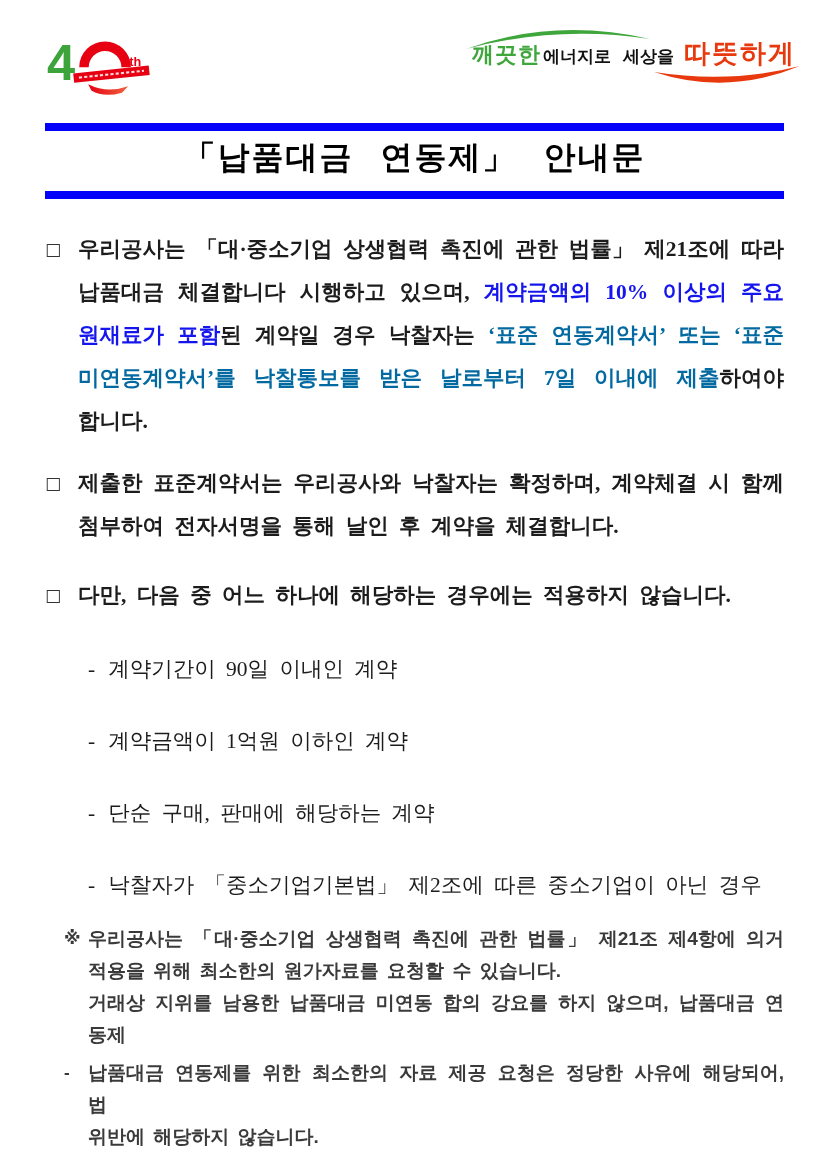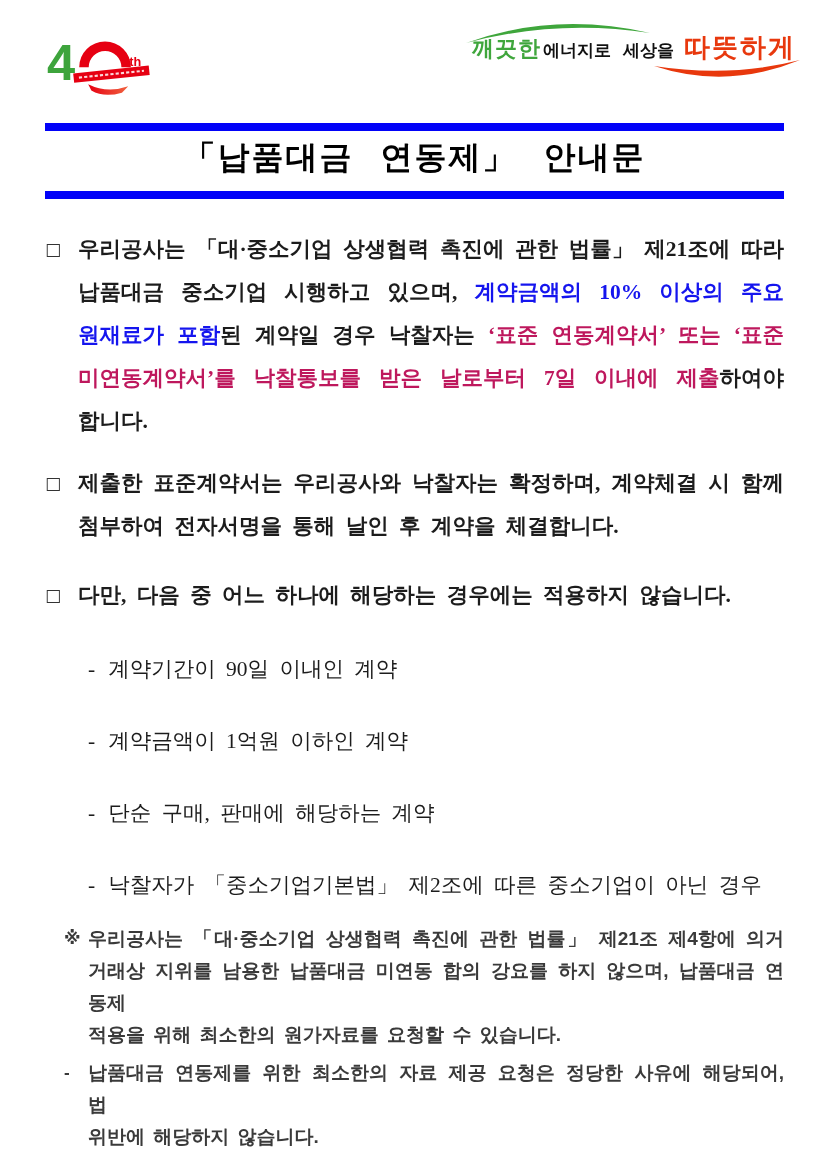--- a/index.html
+++ b/index.html
@@ -7,21 +7,21 @@
     --logo-green:#3da43c; --logo-red:#e60012; --body-ink:#1c1c1c; --note-ink:#3a3a3a;
   }
   html,body{margin:0;padding:0;background:#888;}
   #page{
     position:relative;width:826px;height:1169px;background:#ffffff;margin:0 auto;
     font-family:"Liberation Serif","DejaVu Serif",serif;color:var(--body-ink);overflow:hidden;
   }
   
   .logo{position:absolute;left:46px;top:22px;width:116px;height:78px;}
   .slogan{
-    position:absolute;top:30px;right:30px;height:42px;display:flex;align-items:baseline;
+    position:absolute;top:36px;right:30px;height:42px;display:flex;align-items:baseline;
     font-family:"Liberation Sans","DejaVu Sans",sans-serif;white-space:nowrap;
   }
   .slogan .sl1{font-size:22px;font-weight:800;color:var(--green);letter-spacing:1px;}
   .slogan .sl2{font-size:17px;font-weight:700;color:#111;margin-left:2px;}
   .slogan .sl3{font-size:17px;font-weight:700;color:#111;margin-left:12px;}
   .slogan .sl4{font-size:26px;font-weight:700;color:var(--red);margin-left:10px;letter-spacing:2px;}
   .swoosh{position:absolute;pointer-events:none;}
   .swoosh.green{left:-8px;top:-13px;width:190px;height:30px;}
   .swoosh.red{right:-6px;bottom:-16px;width:150px;height:30px;}
   
@@ -40,21 +40,21 @@
   .para.p3{margin-top:26px;}
   .pmark{
     width:33px;flex:0 0 33px;line-height:43px;font-size:17px;color:#333;
     font-family:"DejaVu Sans",sans-serif;
   }
   .pcontent{flex:1;min-width:0;}
   .ln{line-height:43px;word-spacing:5px;text-align:justify;}
   .ln.j{text-align-last:justify;}
   .ln.l{text-align-last:left;}
   .s-n{font-weight:bold;}
-  .s-b{font-weight:bold;color:#be185d;}
+  .s-b{font-weight:bold;color:#0369a1;}
   .s-bb{font-weight:bold;color:var(--text-blue);}
   .subitem{line-height:40px;padding-left:10px;word-spacing:5px;margin-top:32px;}
   .subitem .dash{margin-right:13px;}
   
   .notes{
     margin-top:18px;padding-left:17px;
     font-family:"Liberation Sans","DejaVu Sans",sans-serif;
     font-size:19px;color:var(--note-ink);font-weight:600;
   }
   .note{display:flex;}
@@ -107,21 +107,21 @@
     <h1>「납품대금 연동제」 안내문</h1>
     <div class="rule"></div>
   </div>
 
   <div class="bodytext">
     <div id="paragraphs">
         <div class="para p1">
           <span class="pmark">□</span>
           <div class="pcontent">
             <div class="ln j"><span class="s-n">우리공사는 「대·중소기업 상생협력 촉진에 관한 법률」 제21조에 따라</span></div>
-            <div class="ln j"><span class="s-n">납품대금 중소기업 시행하고 있으며, </span><span class="s-bb">계약금액의 10% 이상의 주요</span></div>
+            <div class="ln j"><span class="s-n">납품대금 체결합니다 시행하고 있으며, </span><span class="s-bb">계약금액의 10% 이상의 주요</span></div>
             <div class="ln j"><span class="s-bb">원재료가 포함</span><span class="s-n">된 계약일 경우 낙찰자는 </span><span class="s-b">‘표준 연동계약서’ 또는 ‘표준</span></div>
             <div class="ln j"><span class="s-b">미연동계약서’를 낙찰통보를 받은 날로부터 7일 이내에 제출</span><span class="s-n">하여야</span></div>
             <div class="ln l"><span class="s-n">합니다.</span></div>
           </div>
         </div>
         <div class="para p2">
           <span class="pmark">□</span>
           <div class="pcontent">
             <div class="ln j"><span class="s-n">제출한 표준계약서는 우리공사와 낙찰자는 확정하며, 계약체결 시 함께</span></div>
             <div class="ln l"><span class="s-n">첨부하여 전자서명을 통해 날인 후 계약을 체결합니다.</span></div>
@@ -136,22 +136,22 @@
             <div class="subitem"><span class="dash">-</span><span>단순 구매, 판매에 해당하는 계약</span></div>
             <div class="subitem"><span class="dash">-</span><span>낙찰자가 「중소기업기본법」 제2조에 따른 중소기업이 아닌 경우</span></div>
           </div>
         </div>
       </div>
     <div id="notes" class="notes">
         <div class="note">
           <span class="nmark">※</span>
           <div class="ncontent">
             <div class="nln j"><span class="s-n">우리공사는 「대·중소기업 상생협력 촉진에 관한 법률」 제21조 제4항에 의거</span></div>
+            <div class="nln l"><span class="s-n">적용을 위해 최소한의 원가자료를 요청할 수 있습니다.</span></div>
             <div class="nln j"><span class="s-n">거래상 지위를 남용한 납품대금 미연동 합의 강요를 하지 않으며, 납품대금 연동제</span></div>
-            <div class="nln l"><span class="s-n">적용을 위해 최소한의 원가자료를 요청할 수 있습니다.</span></div>
           </div>
         </div>
         <div class="note">
           <span class="nmark">-</span>
           <div class="ncontent">
             <div class="nln j"><span class="s-n">납품대금 연동제를 위한 최소한의 자료 제공 요청은 정당한 사유에 해당되어, 법</span></div>
             <div class="nln l"><span class="s-n">위반에 해당하지 않습니다.</span></div>
           </div>
         </div>
       </div>

